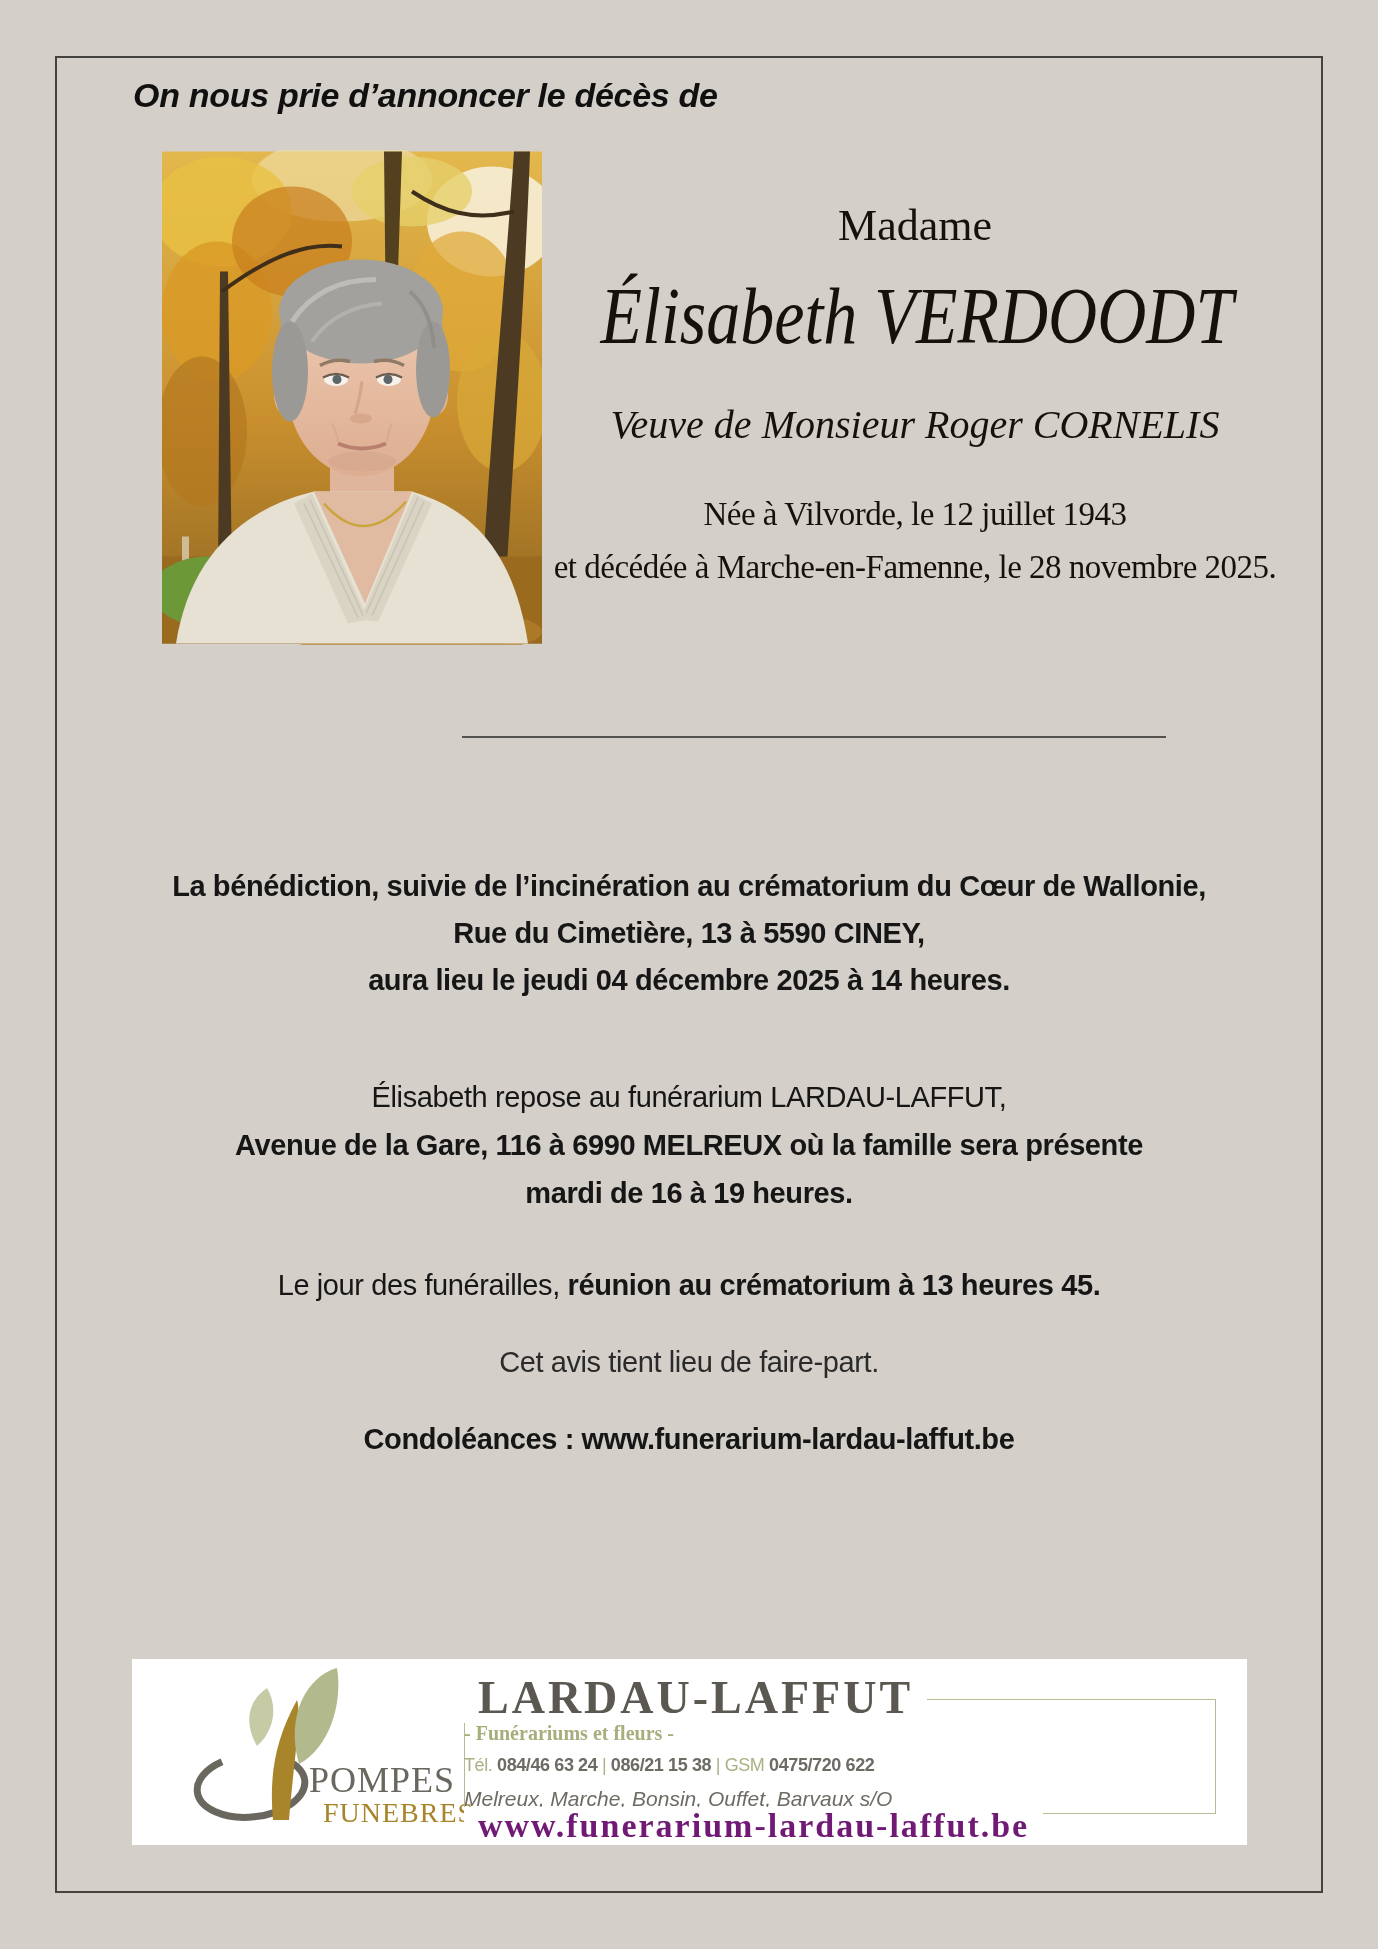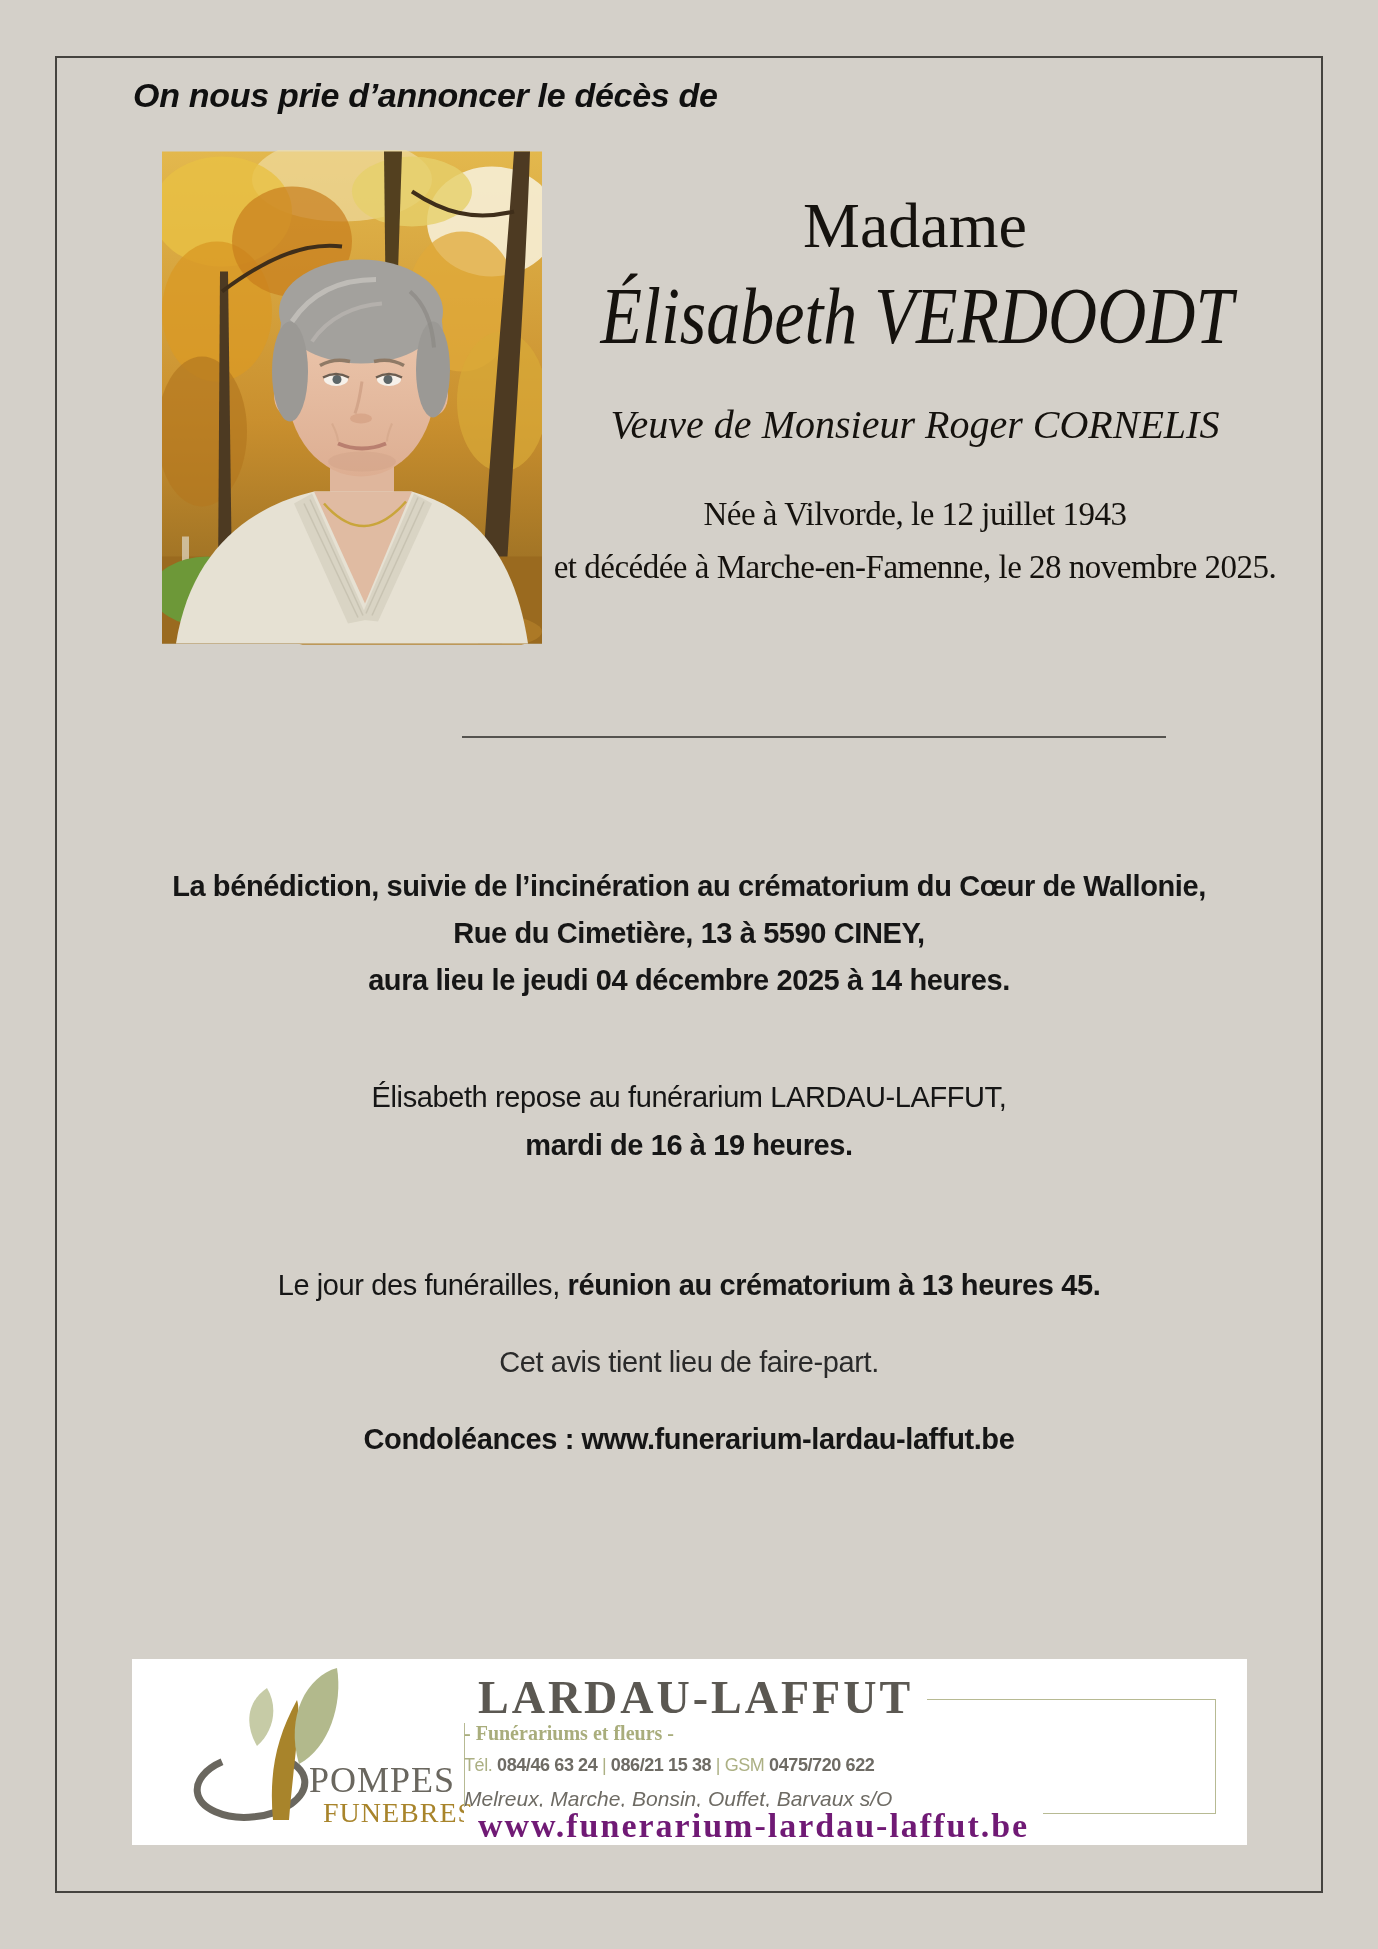--- a/index.html
+++ b/index.html
@@ -20,21 +20,21 @@
     font-size:34px;font-weight:bold;font-style:italic;
     letter-spacing:-0.3px;color:#101010;
   }
   .photo{
     position:absolute;left:162px;top:150px;width:380px;height:495px;
   }
   .name-block{
     position:absolute;left:545px;top:196px;width:740px;text-align:center;
     font-family:"Liberation Serif",serif;color:#15120e;
   }
-  .civility{font-size:64px;line-height:60px;}
+  .civility{font-size:44px;line-height:60px;}
   .full-name{
     font-size:80px;line-height:92px;font-style:italic;margin-top:14px;
     transform:scaleX(0.85);transform-origin:50% 50%;white-space:nowrap;
   }
   .relation{font-size:40px;line-height:46px;font-style:italic;margin-top:40px;}
   .birth-death{margin-top:40px;font-size:33px;line-height:53px;letter-spacing:-0.5px;text-align:center;}
   .rule{
     position:absolute;left:462px;top:736px;width:704px;height:0;
     border-top:2px solid #55534f;
   }
@@ -173,20 +173,21 @@
   <div class="rule"></div>
 
   <div class="para p1">
     <div>La bénédiction, suivie de l’incinération au crématorium du Cœur de Wallonie,</div>
     <div>Rue du Cimetière, 13 à 5590 CINEY,</div>
     <div>aura lieu le jeudi 04 décembre 2025 à 14 heures.</div>
   </div>
 
   <div class="para p2">
     <div>Élisabeth repose au funérarium LARDAU-LAFFUT,</div>
+    <div class="b">Avenue de la Gare, 116 à 6990 MELREUX où la famille sera présente</div>
     <div class="b">mardi de 16 à 19 heures.</div>
   </div>
 
   <div class="para p3">
     <span>Le jour des funérailles, </span><span class="b">réunion au crématorium à 13 heures 45.</span>
   </div>
 
   <div class="para notice">Cet avis tient lieu de faire-part.</div>
 
   <div class="para condol">Condoléances : www.funerarium-lardau-laffut.be</div>

